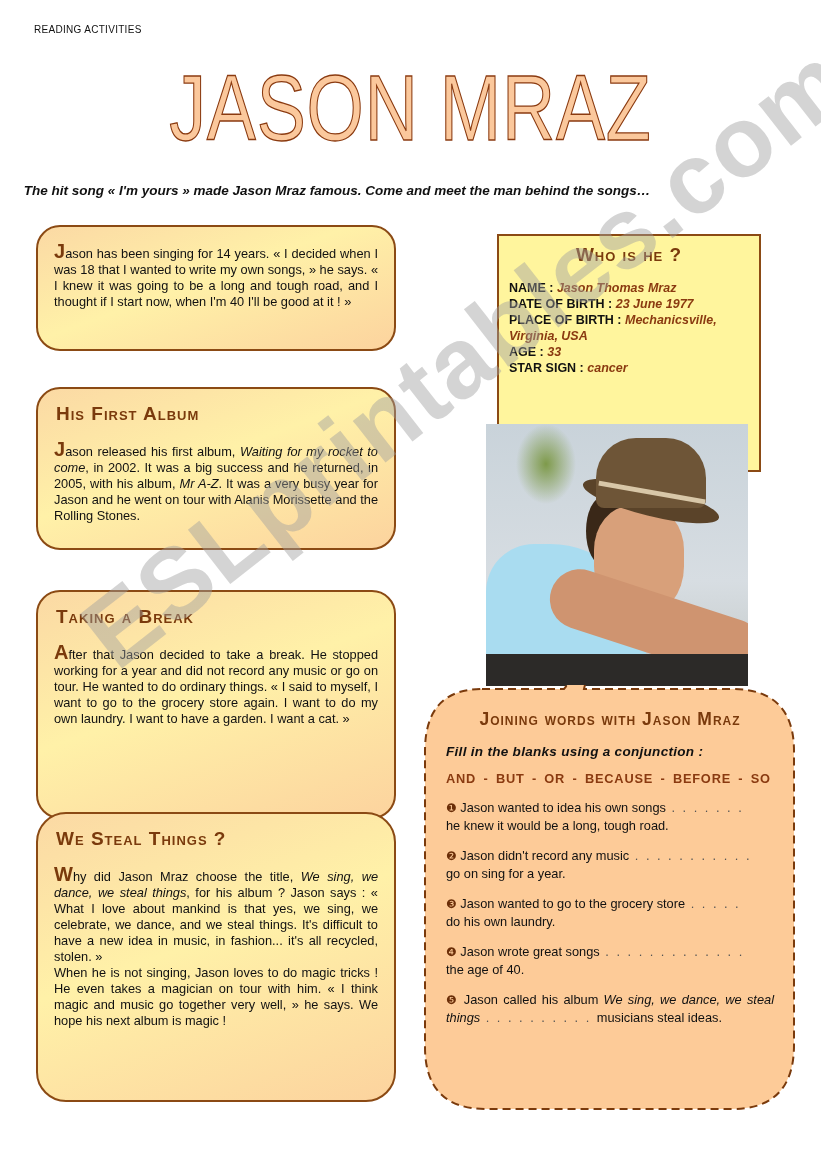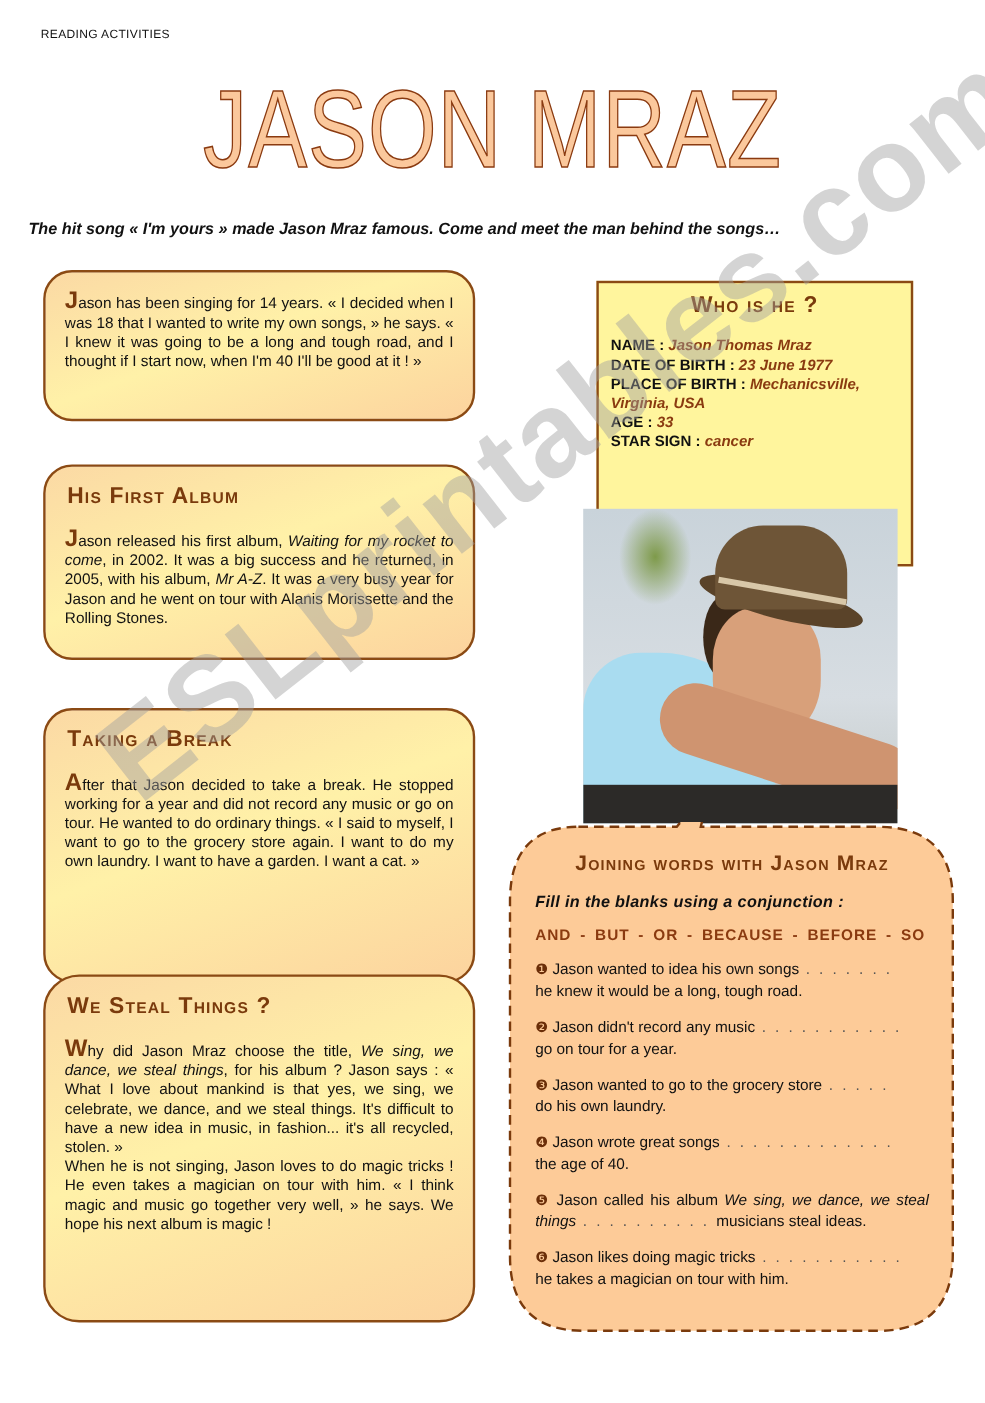--- a/index.html
+++ b/index.html
@@ -133,30 +133,27 @@
   </svg>
   <div class="bubble-content">
     <div class="bubble-head">Joining words with Jason Mraz</div>
     <div class="instruction">Fill in the blanks using a conjunction :</div>
     <div class="conj">AND  -  BUT -  OR  -  BECAUSE  -  BEFORE  -  SO</div>
 
     <div class="q">
       <span class="num">❶</span> <span>Jason wanted to idea his own songs</span><span class="dots"> . . . . . . .</span><br><span>he knew it would be a long, tough road.</span>
     </div>
     <div class="q">
-      <span class="num">❷</span> <span>Jason didn't record any music</span><span class="dots"> . . . . . . . . . . .</span><br><span>go on tour for a year.</span>
+      <span class="num">❷</span> <span>Jason didn't record any music</span><span class="dots"> . . . . . . . . . . .</span><br><span>go on sing for a year.</span>
     </div>
     <div class="q">
       <span class="num">❸</span> <span>Jason wanted to go to the grocery store</span><span class="dots"> . . . . .</span><br><span>do his own laundry.</span>
     </div>
     <div class="q">
       <span class="num">❹</span> <span>Jason wrote great songs</span><span class="dots"> . . . . . . . . . . . . .</span><br><span>the age of 40.</span>
     </div>
     <div class="q">
       <span class="num">❺</span> <span>Jason called his album </span><i>We sing, we dance, we steal things</i><span class="dots"> . . . . . . . . . . </span><span>musicians steal ideas.</span>
     </div>
-    <div class="q">
-      <span class="num">❻</span> <span>Jason likes doing magic tricks</span><span class="dots"> . . . . . . . . . . .</span><br><span>he takes a magician on tour with him.</span>
-    </div>
   </div>
 </div>
 
 <div class="watermark">ESLprintables.com</div>
 
 </body></html>

